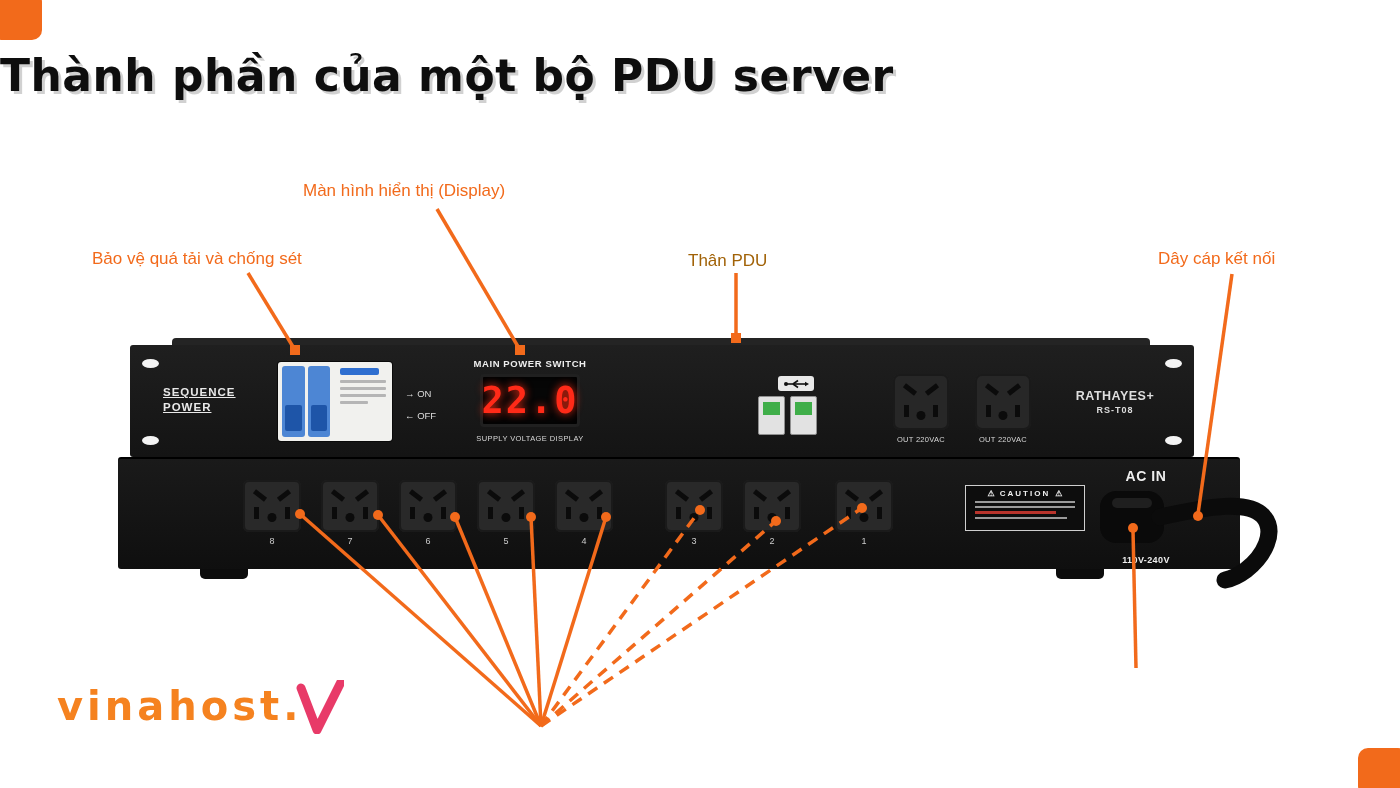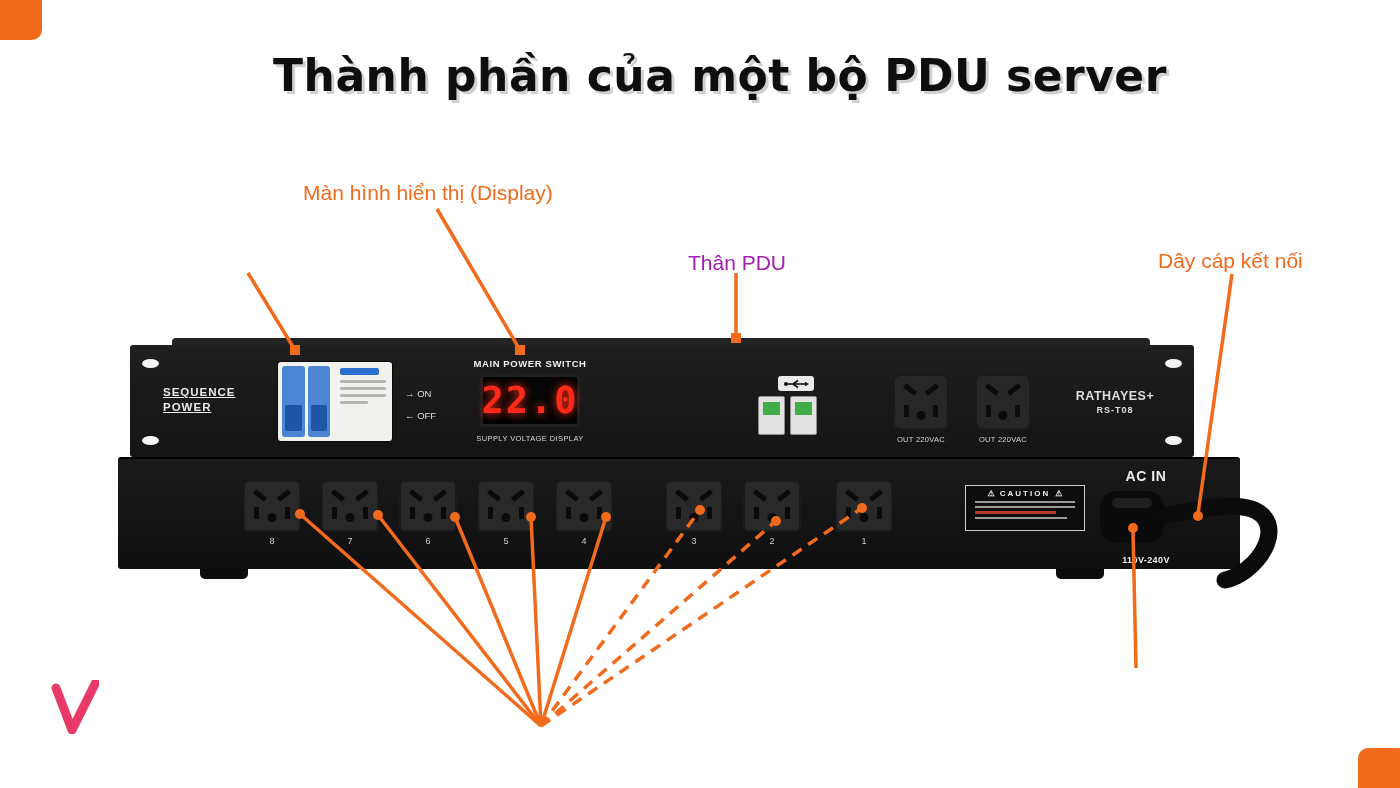--- a/index.html
+++ b/index.html
@@ -9,30 +9,30 @@
     overflow:hidden; font-family:"Liberation Sans", sans-serif;
   }
 
   
   .corner { position:absolute; background:#F26A1B; }
   .corner.tl { left:-8px; top:-8px; width:50px; height:48px; border-radius:10px; }
   .corner.br { right:-8px; bottom:-8px; width:50px; height:48px; border-radius:10px; }
 
   
   .title {
-    position:absolute; top:50px; left:0; width:100%; text-align:center;
+    position:absolute; top:50px; left:0; width:100%; text-align:left;
     font-family:"DejaVu Sans", sans-serif; font-weight:bold; font-size:44px;
-    color:#0e0e0e; text-shadow:3px 3px 0 rgba(0,0,0,0.18); letter-spacing:0.5px;padding-left:40px;
-  }
-
-  
-  .lbl { position:absolute; font-size:21px; color:#F26A1B; white-space:nowrap; }
+    color:#0e0e0e; text-shadow:3px 3px 0 rgba(0,0,0,0.18); letter-spacing:0.5px;
+  }
+
+  
+  .lbl { position:absolute; font-size:17px; color:#F26A1B; white-space:nowrap; }
   .lbl-display { left:303px; top:181px; }
   .lbl-overload { left:92px;  top:249px; }
-  .lbl-body    { left:688px; top:251px; color:#a21caf; }
+  .lbl-body    { left:688px; top:251px; color:#a16207; }
   .lbl-cable   { left:1158px; top:249px; }
   .lbl-power   { left:941px; top:671px; }
   .lbl-outlets { left:425px; top:733px; }
 
   svg.layer { position:absolute; left:0; top:0; pointer-events:none; }
 
   
   .pdu-cap { position:absolute; left:172px; top:338px; width:978px; height:9px;
              background:#242424; border-radius:4px 4px 0 0; }
   .pdu-top {
@@ -332,22 +332,24 @@
       <circle cx="455" cy="517" r="5"></circle>
       <circle cx="531" cy="517" r="5"></circle>
       <circle cx="606" cy="517" r="5"></circle>
       <circle cx="700" cy="510" r="5"></circle>
       <circle cx="776" cy="521" r="5"></circle>
       <circle cx="862" cy="508" r="5"></circle>
     </g>
   </svg>
 
   <div class="lbl lbl-display">Màn hình hiển thị (Display)</div>
+  <div class="lbl lbl-overload">Bảo vệ quá tải và chống sét</div>
   <div class="lbl lbl-body">Thân PDU</div>
   <div class="lbl lbl-cable">Dây cáp kết nối</div>
 
   <div class="logo">
+    <span class="logo-text">vinahost.</span>
     <svg width="48" height="54" viewBox="0 0 48 54" style="margin-left:-6px;margin-top:-6px;">
       <path d="M5,8 L21,50 L45,2" stroke="#E83A68" stroke-width="9" fill="none" stroke-linecap="round" stroke-linejoin="round"></path>
     </svg>
   </div>
 
 </div>
 
 </body></html>

